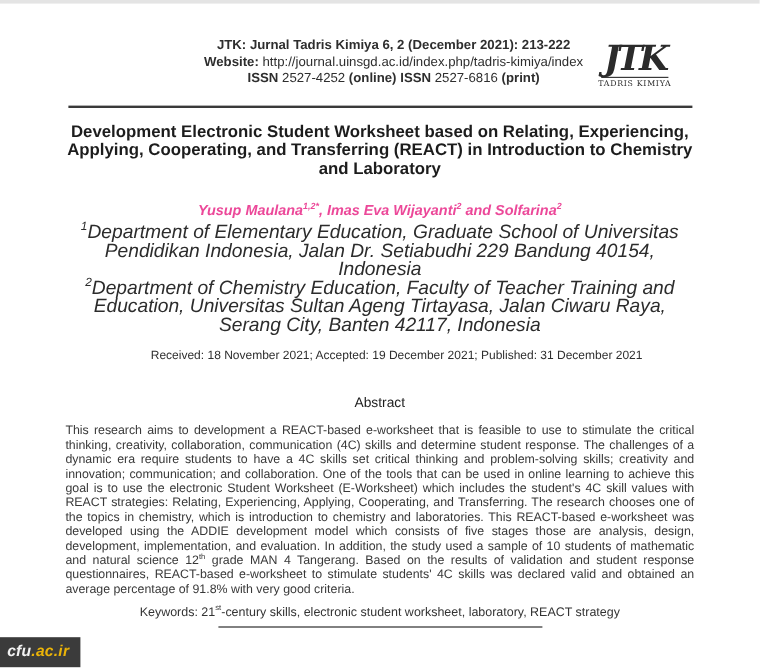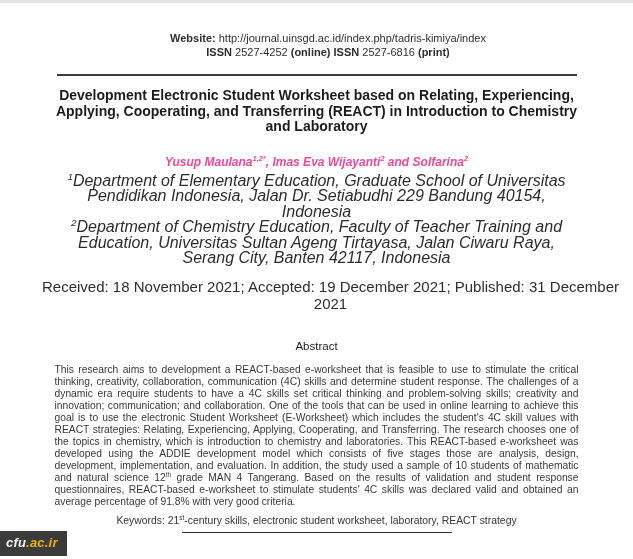--- a/index.html
+++ b/index.html
@@ -39,21 +39,21 @@
   .authors {
     margin:20px auto 0; text-align:center; font-size:12px; font-weight:bold;
     font-style:italic; line-height:14px; color:#ec4899;
   }
   .affiliations { width:512px; margin:4px auto 0; text-align:center; }
   .affiliations p {
     margin:0; font-size:16px; font-style:italic; line-height:15.5px; color:#2c2c2c;
   }
   sup { font-size:0.62em; line-height:0; }
 
-  .dates-line { margin:12px auto 0; text-align:center; font-size:15px; color:#2e2e2e;padding-left:28px; }
+  .dates-line { margin:12px auto 0; text-align:center; font-size:10px; color:#2e2e2e;padding-left:28px; }
 
   
   .abstract-heading {
     margin:28px auto 0; text-align:center; font-size:11.5px; font-weight:normal; color:#1c1c1c;
   }
   .abstract-text {
     width:524px; margin:12px auto 0; text-align:justify;
     font-size:10.3px; line-height:12px; color:#383838;
   }
   .keywords { margin:7px auto 0; text-align:center; font-size:10.4px; color:#333; }
@@ -69,28 +69,34 @@
   .badge .suffix { color:#f09433; }
 </style>
 </head>
 <body>
 
 <div class="page">
 
   <div class="top-strip"></div>
 
   <div class="header-text">
+    <div class="b">JTK: Jurnal Tadris Kimiya 6, 2 (December 2021): 213-222</div>
     <div>
       <span class="b sp">Website:</span><span>http://journal.uinsgd.ac.id/index.php/tadris-kimiya/index</span>
     </div>
     <div>
       <span class="b sp">ISSN</span><span class="sp">2527-4252</span><span class="b sp">(online)</span><span class="b sp">ISSN</span><span class="sp">2527-6816</span><span class="b">(print)</span>
     </div>
   </div>
 
+  <div class="logo">
+    <div class="logo-acronym">JTK</div>
+    <div class="logo-divider"></div>
+    <div class="logo-name">Tadris Kimiya</div>
+  </div>
 
   <hr class="header-rule">
 
   <h1 class="article-title">Development Electronic Student Worksheet based on Relating, Experiencing, Applying, Cooperating, and Transferring (REACT) in Introduction to Chemistry and Laboratory</h1>
 
   <p class="authors"><span>Yusup Maulana</span><sup>1,2*</sup><span>, </span><span>Imas Eva Wijayanti</span><sup>2</sup><span> and </span><span>Solfarina</span><sup>2</sup></p>
 
   <div class="affiliations">
     <p><sup>1</sup><span>Department of Elementary Education, Graduate School of Universitas Pendidikan Indonesia, Jalan Dr. Setiabudhi 229 Bandung 40154, Indonesia</span></p>
     <p><sup>2</sup><span>Department of Chemistry Education, Faculty of Teacher Training and Education, Universitas Sultan Ageng Tirtayasa, Jalan Ciwaru Raya, Serang City, Banten 42117, Indonesia</span></p>

